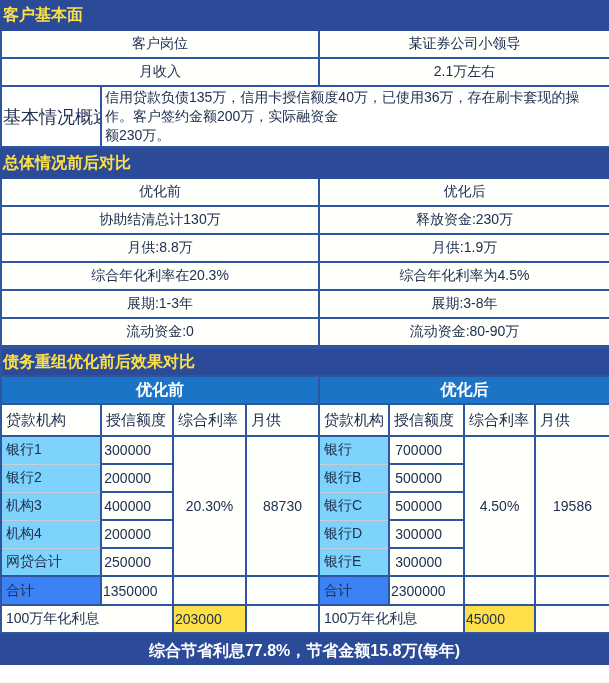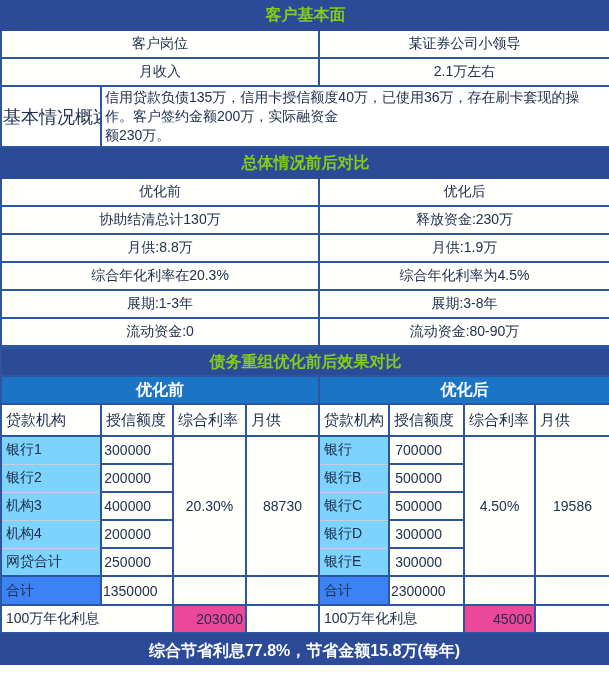--- a/index.html
+++ b/index.html
@@ -1,36 +1,36 @@
 <!DOCTYPE html>
 <html><head>
 <meta charset="utf-8">
 <style>
   html,body{margin:0;padding:0;background:#fff;}
   body{font-family:"Liberation Sans",sans-serif;color:#203050;}
   .sheet{width:609px;box-sizing:border-box;background:#fff;}
   table{border-collapse:collapse;table-layout:fixed;width:609px;}
   td{box-sizing:border-box;overflow:hidden;white-space:nowrap;font-size:14px;color:#203050;}
   
-  .bar{background:#2b4b99;color:#84cc16;font-weight:bold;text-align:center;font-size:16px;height:29px;border:2px solid #2b4b99;}
+  .bar{background:#2b4b99;color:#fde047;font-weight:bold;text-align:left;font-size:16px;height:29px;border:2px solid #2b4b99;}
   .subbar{background:#1b74c6;color:#fff;font-weight:bold;text-align:center;font-size:16px;height:28px;border:1px solid #1b74c6;}
   
   .c{border:2px solid #2e55a0;text-align:center;height:28px;background:#fffffе;}
   .s1 td.c, .s2 td.c{background:#fffffc;}
   .ov-label{border:2px solid #2e55a0;text-align:center;height:58px;font-size:18px;}
   .ov-text{border:2px solid #2e55a0;text-align:left;padding:1px 3px;white-space:pre-line;line-height:19px;font-size:14px;height:58px;}
   
   .s3 td{border:2px solid #2e55a0;height:28px;}
   .s3 td.colhead{height:32px;text-align:left;padding-left:4px;font-size:15px;background:#fffffc;}
   .s3 td.org{text-align:left;padding-left:4px;border-top:1px solid #c8cdd6;border-bottom:1px solid #c8cdd6;background:#7dd3fc;}
   .s3 td.amount{text-align:right;padding-right:21px;background:#fffffc;}
   .s3 td.merged{text-align:center;background:#fffffc;}
   .s3 td.empty{background:#fffffc;}
   .s3 td.int-label{text-align:left;padding-left:4px;background:#fffffc;}
-  .s3 td.int-val{text-align:right;padding-right:2px;background:#ec4899;}
+  .s3 td.int-val{padding-right:2px;background:#fde047;}
   .s3 td.total{text-align:left;padding-left:4px;background:#3b82f6;height:29px;}
   .footer-bar{width:609px;box-sizing:border-box;height:31px;background:#2b4b99;color:#fff;font-weight:bold;font-size:16px;text-align:center;line-height:29px;border:2px solid #2b4b99;}
 </style>
 </head>
 <body>
 
 <div class="sheet">
 
   <table class="s1">
     <colgroup>

